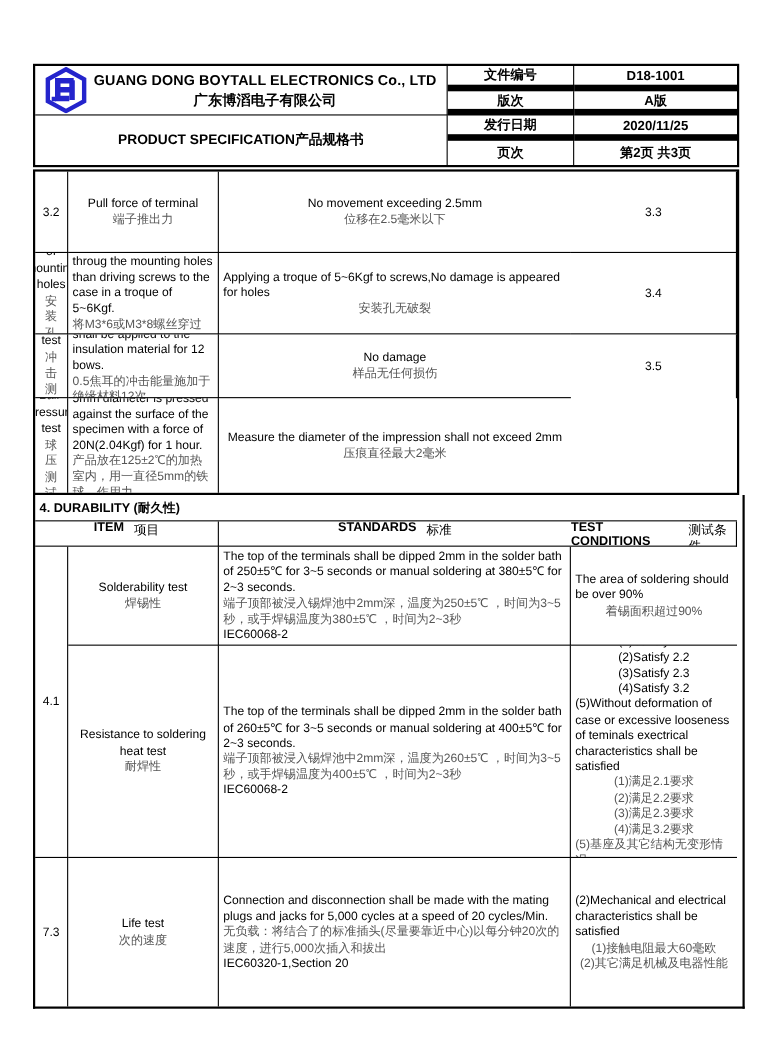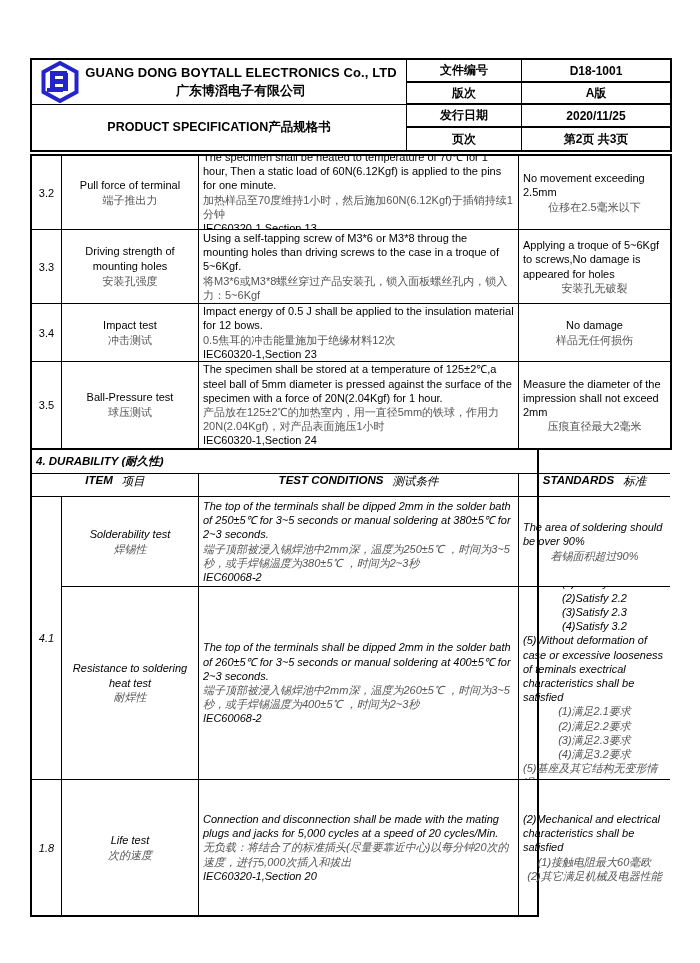--- a/index.html
+++ b/index.html
@@ -14,30 +14,30 @@
        display:flex;align-items:center;padding:0 6px;}
   .hdr-logo{flex:0 0 44px;display:flex;align-items:center;justify-content:center;}
   .hdr-co-text{flex:1;display:flex;flex-direction:column;align-items:center;justify-content:center;line-height:1.25;}
   .co-en{font-weight:bold;font-size:13px;letter-spacing:0.1px;}
   .co-zh{font-weight:bold;font-size:13px;margin-top:1px;}
   .hdr-title{grid-column:1;grid-row:3/5;border-right:1px solid #000;
        display:flex;flex-direction:row;align-items:center;justify-content:center;line-height:1.3;}
   .ti-en{font-weight:bold;font-size:12.5px;}
   .ti-zh{font-weight:bold;font-size:12.5px;}
   .meta-cell{display:flex;align-items:center;justify-content:center;font-weight:bold;font-size:12px;
-       border-bottom:2px solid #000000;}
+       border-bottom:6px solid #000000;}
   .meta-label{border-right:1px solid #000;}
   .meta-row4{border-bottom:none;}
 
   
   .t3{margin-top:2px;display:grid;grid-template-columns:30px 137px 320px 151px;
       grid-template-rows:74px 74px 58px 86px;border:2px solid #000;box-sizing:border-box;width:642px;}
   .t4{display:grid;grid-template-columns:30px 137px 320px 151px;
       grid-template-rows:24px 23px 90px 193px 135px;border:2px solid #000;border-top:none;
-      box-sizing:border-box;width:509px;font-style:italic;}
+      box-sizing:border-box;width:647px;}
   .cell{border-right:1px solid #000;border-bottom:1px solid #000;box-sizing:border-box;overflow:hidden;}
   .no-b{border-bottom:none;}
   .no-r{border-right:none;align-items:center;}
   .cno{display:flex;align-items:center;justify-content:center;font-size:11px;}
   .citem{display:flex;flex-direction:column;align-items:center;justify-content:center;
          text-align:center;font-size:11px;line-height:1.35;padding:0 8px;}
   .ctext{display:flex;flex-direction:column;justify-content:center;font-size:11px;
          line-height:14.2px;padding:2px 4px;}
   .zh{color:#555;}
   .sec-title{grid-column:1/5;display:flex;align-items:center;padding-left:4px;
@@ -84,25 +84,20 @@
       <div class="meta-cell meta-row4">第2页  共3页</div>
     </div>
 
     <div class="t3">
 
       <div class="cell cno">3.2</div>
       <div class="cell citem">
         <div>Pull force of terminal</div>
         <div class="zh">端子推出力</div>
       </div>
-      <div class="cell ctext">
-        <div>The specimen shall be heated to temperature of 70℃ for 1 hour, Then a static load of 60N(6.12Kgf) is applied to the pins for one minute.</div>
-        <div class="zh">加热样品至70度维持1小时，然后施加60N(6.12Kgf)于插销持续1分钟</div>
-        <div>IEC60320-1,Section 13</div>
-      </div>
       <div class="cell ctext no-r">
         <div>No movement exceeding 2.5mm</div>
         <div class="zh">位移在2.5毫米以下</div>
       </div>
 
       <div class="cell cno">3.3</div>
       <div class="cell citem">
         <div>Driving strength of mounting holes</div>
         <div class="zh">安装孔强度</div>
       </div>
@@ -147,27 +142,27 @@
     </div>
 
     <div class="t4">
 
       <div class="sec-title">4. DURABILITY (耐久性)</div>
 
       <div class="cell col-hdr span-item">
         <span class="en">ITEM</span>
         <span>项目</span>
       </div>
+      <div class="cell col-hdr no-r">
+        <span class="en">STANDARDS</span>
+        <span>标准</span>
+      </div>
       <div class="cell col-hdr">
         <span class="en">TEST CONDITIONS</span>
         <span>测试条件</span>
-      </div>
-      <div class="cell col-hdr no-r">
-        <span class="en">STANDARDS</span>
-        <span>标准</span>
       </div>
 
       <div class="cell cno" style="grid-column:1;grid-row:3/5;">4.1</div>
 
       <div class="cell citem" style="grid-column:2;grid-row:3;">
         <div>Solderability test</div>
         <div class="zh">焊锡性</div>
       </div>
       <div class="cell ctext" style="grid-column:3;grid-row:3;">
         <div>The top of the terminals shall be dipped 2mm in the solder bath of 250±5℃ for 3~5 seconds or manual soldering at 380±5℃ for 2~3 seconds.</div>
@@ -194,21 +189,21 @@
         <div>(3)Satisfy 2.3</div>
         <div>(4)Satisfy 3.2</div>
         <div>(5)Without deformation of case or excessive looseness of teminals exectrical characteristics shall be satisfied</div>
         <div class="zh">(1)满足2.1要求</div>
         <div class="zh">(2)满足2.2要求</div>
         <div class="zh">(3)满足2.3要求</div>
         <div class="zh">(4)满足3.2要求</div>
         <div class="zh">(5)基座及其它结构无变形情况</div>
       </div>
 
-      <div class="cell cno no-b" style="grid-column:1;grid-row:5;">1.8</div>
+      <div class="cell cno no-b" style="grid-column:1;grid-row:5;">7.3</div>
       <div class="cell citem no-b" style="grid-column:2;grid-row:5;">
         <div>Life test</div>
         <div class="zh">次的速度</div>
       </div>
       <div class="cell ctext no-b" style="grid-column:3;grid-row:5;">
         <div>Connection and disconnection shall be made with the mating plugs and jacks for 5,000 cycles at a speed of 20 cycles/Min.</div>
         <div class="zh">无负载：将结合了的标准插头(尽量要靠近中心)以每分钟20次的速度，进行5,000次插入和拔出</div>
         <div>IEC60320-1,Section 20</div>
       </div>
       <div class="cell ctext no-r no-b" style="grid-column:4;grid-row:5;">

